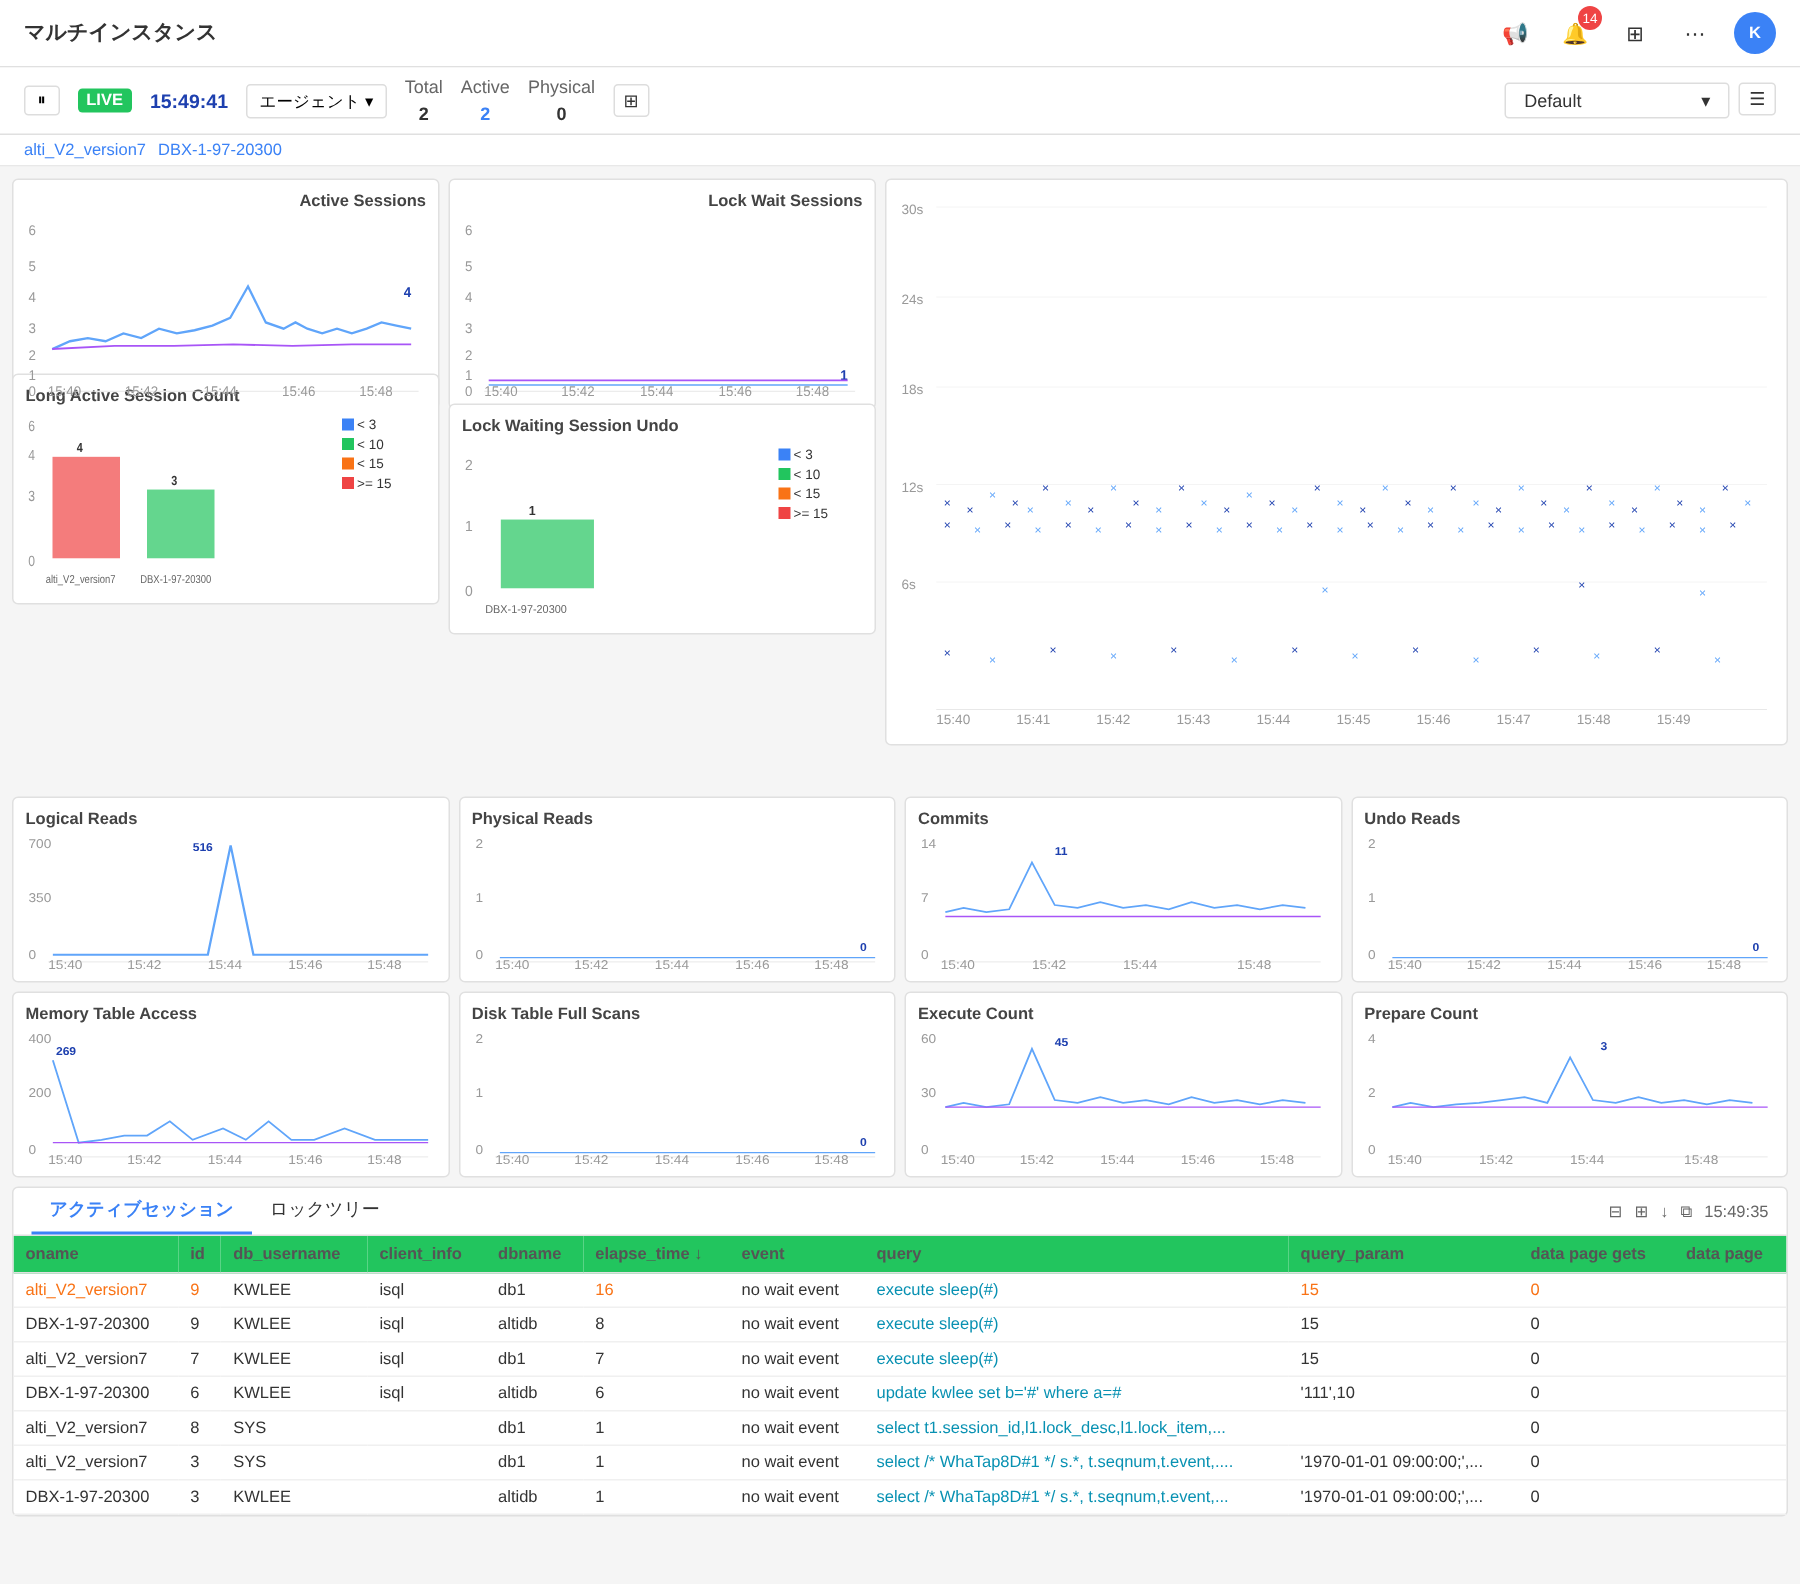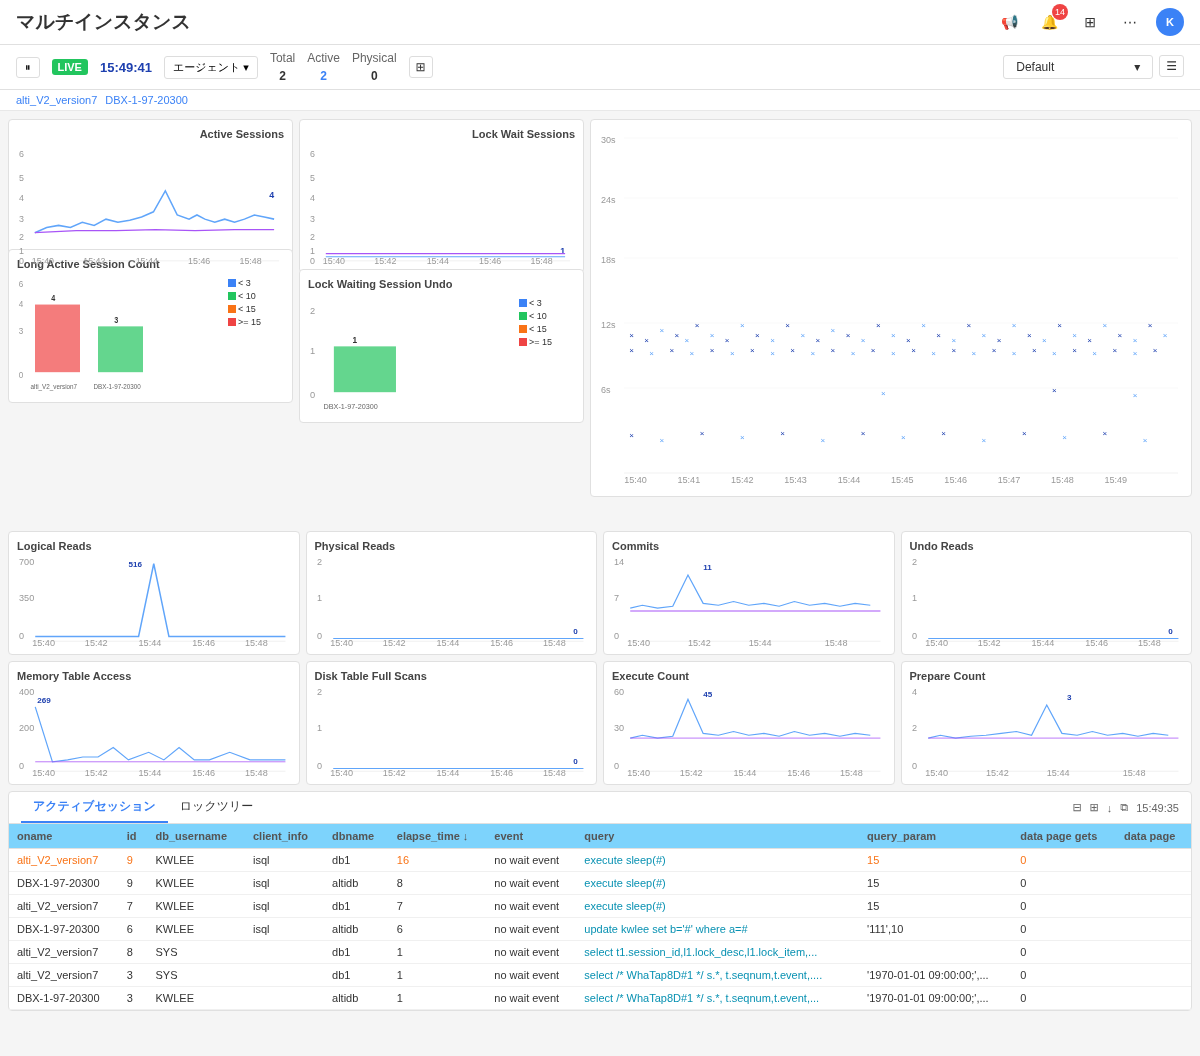--- a/index.html
+++ b/index.html
@@ -1,20 +1,20 @@
 <!DOCTYPE html>
 <html><head>
   <meta charset="utf-8">
   <style>
     * { box-sizing: border-box; margin: 0; padding: 0; }
     body { font-family: -apple-system, BlinkMacSystemFont, 'Segoe UI', sans-serif; font-size: 12px; background: #f5f5f5; color: #333; }
     
     
     .header { background: #fff; border-bottom: 1px solid #e0e0e0; padding: 8px 16px; display: flex; align-items: center; justify-content: space-between; }
-    .header-title { font-size: 19px; font-weight: 600; }
+    .header-title { font-size: 14px; font-weight: 600; }
     .header-icons { display: flex; align-items: center; gap: 12px; }
     .icon-btn { width: 28px; height: 28px; border-radius: 50%; display: flex; align-items: center; justify-content: center; cursor: pointer; font-size: 14px; }
     .icon-btn.blue { background: #3b82f6; color: white; font-size: 11px; font-weight: bold; }
     .badge { position: relative; }
     .badge-num { position: absolute; top: -4px; right: -4px; background: #ef4444; color: white; border-radius: 50%; width: 16px; height: 16px; font-size: 9px; display: flex; align-items: center; justify-content: center; }
     
     
     .toolbar { background: #fff; border-bottom: 1px solid #e0e0e0; padding: 6px 16px; display: flex; align-items: center; gap: 12px; }
     .pause-btn { background: none; border: 1px solid #ddd; padding: 3px 8px; border-radius: 3px; cursor: pointer; font-size: 11px; display: flex; align-items: center; gap: 4px; }
     .live-badge { background: #22c55e; color: white; padding: 2px 6px; border-radius: 3px; font-size: 11px; font-weight: bold; }
@@ -48,21 +48,21 @@
     
     
     .session-table-section { background: #fff; border: 1px solid #e0e0e0; border-radius: 4px; margin-top: 6px; }
     .section-title { font-size: 13px; font-weight: 600; padding: 8px 12px 4px; }
     .tabs { display: flex; border-bottom: 1px solid #e0e0e0; padding: 0 12px; align-items: center; }
     .tab { padding: 6px 12px; font-size: 12px; cursor: pointer; border-bottom: 2px solid transparent; }
     .tab.active { color: #3b82f6; border-bottom-color: #3b82f6; font-weight: 600; }
     .tab-actions { margin-left: auto; display: flex; align-items: center; gap: 8px; color: #666; font-size: 11px; }
     
     table { width: 100%; border-collapse: collapse; font-size: 11px; }
-    th { background: #7dd3fc; padding: 6px 8px; text-align: left; border-bottom: 1px solid #e0e0e0; font-weight: 600; color: #555; white-space: nowrap; }
+    th { background: #22c55e; padding: 6px 8px; text-align: left; border-bottom: 1px solid #e0e0e0; font-weight: 600; color: #555; white-space: nowrap; }
     td { padding: 5px 8px; border-bottom: 1px solid #f0f0f0; white-space: nowrap; }
     .text-orange { color: #f97316; }
     .text-teal { color: #0891b2; }
     
     .y-axis-label { font-size: 9px; fill: #999; }
     .x-axis-label { font-size: 9px; fill: #999; }
     
     .collapse-btn { cursor: pointer; color: #666; font-size: 14px; }
   </style>
 </head>

